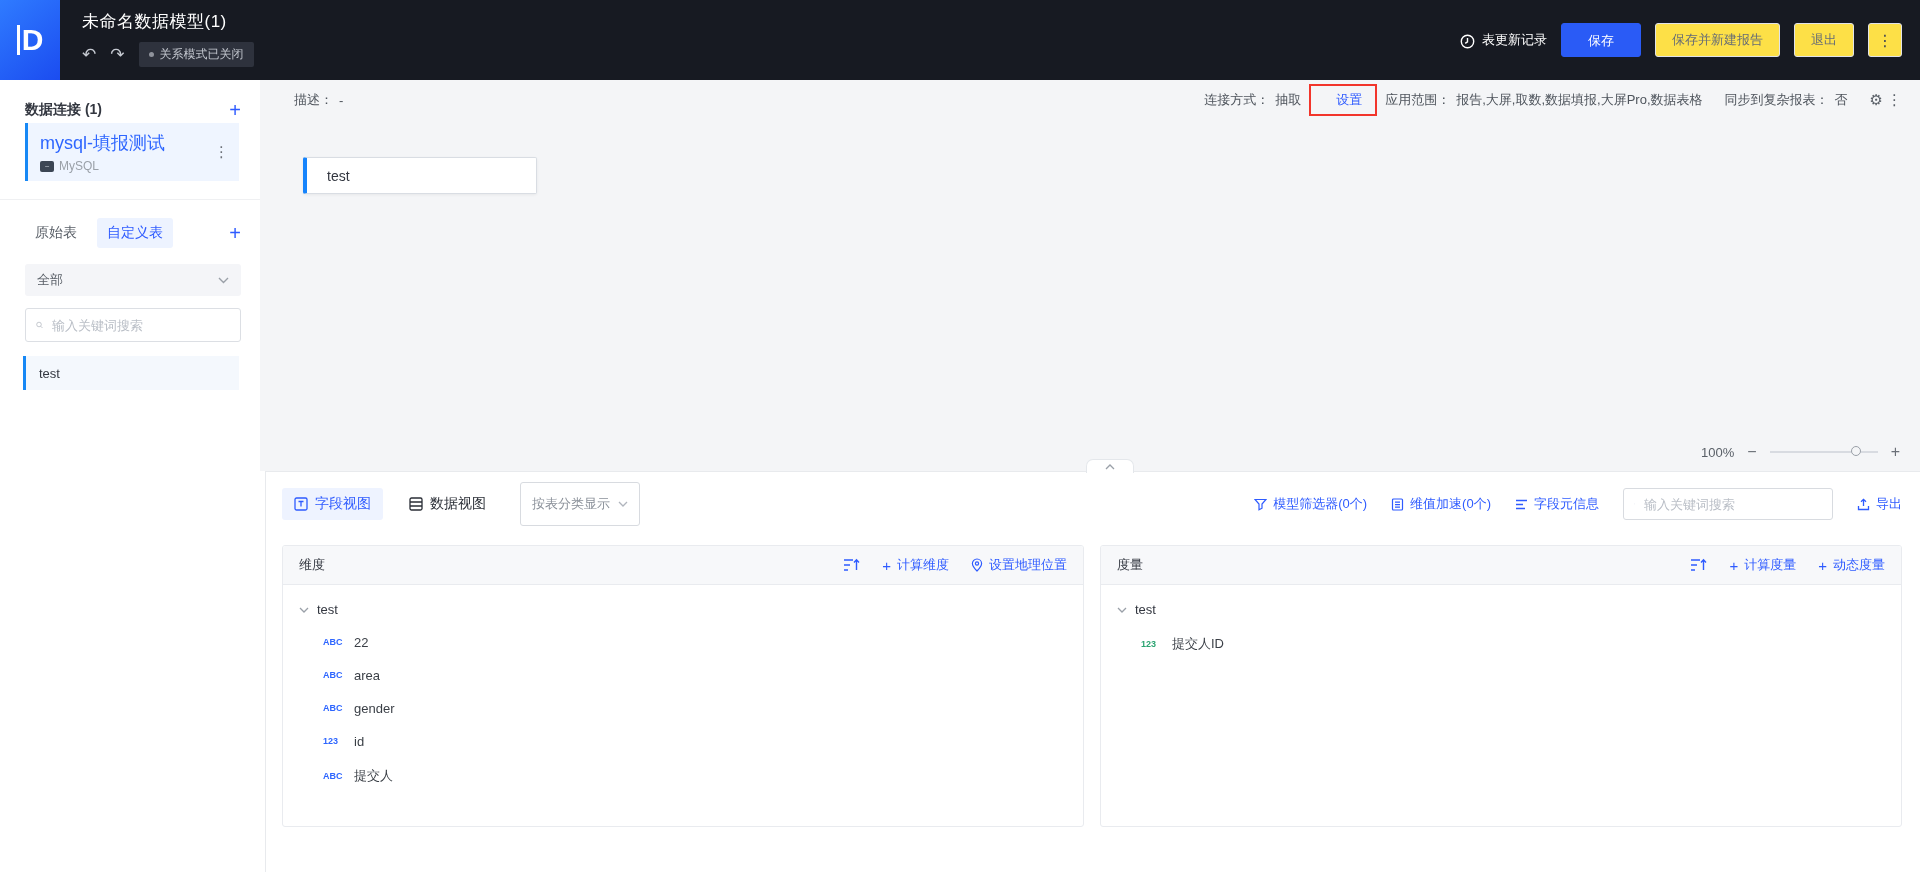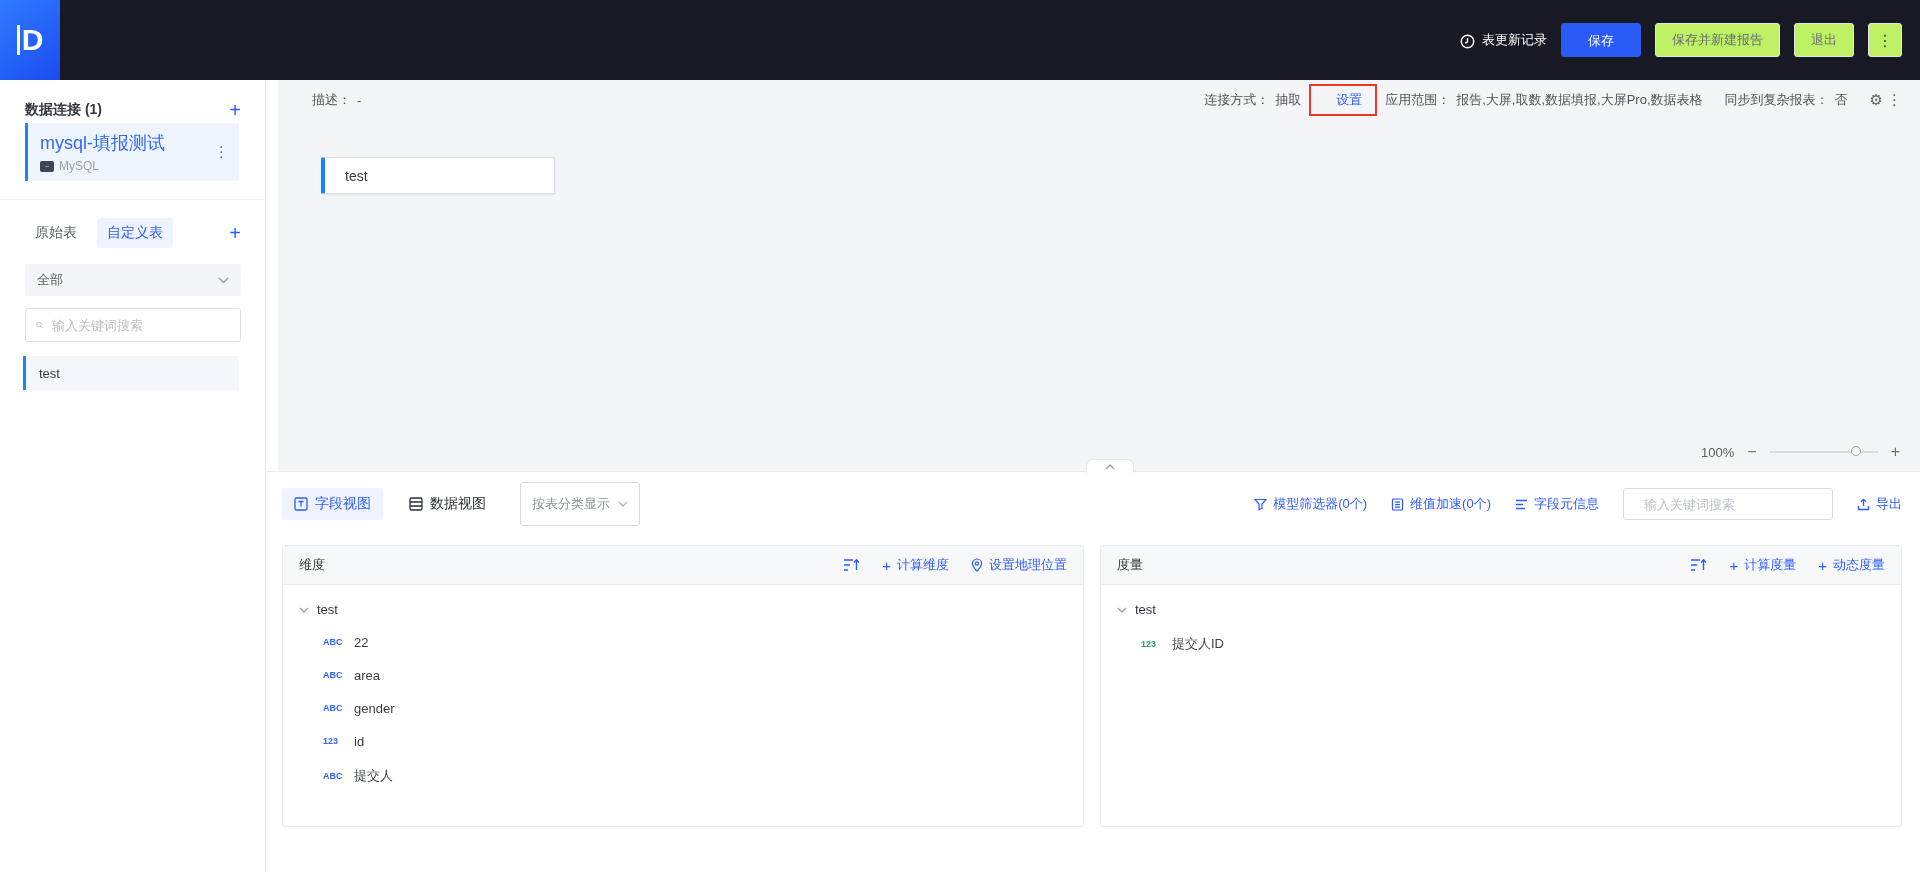--- a/index.html
+++ b/index.html
@@ -16,21 +16,21 @@
   .app-title{color:#fff;font-size:17px;letter-spacing:.5px;}
   .title-row2{display:flex;align-items:center;margin-top:9px;gap:14px;}
   .hist-icon{color:#c6cad2;font-size:17px;line-height:1;cursor:pointer;}
   .mode-badge{display:flex;align-items:center;gap:6px;background:#2e323d;color:#c2c6ce;font-size:12px;
               padding:4px 10px;border-radius:2px;}
   .mode-badge .dot{width:5px;height:5px;border-radius:50%;background:#8f939c;}
   .topbar-right{margin-left:auto;display:flex;align-items:center;gap:14px;padding-right:18px;}
   .update-log{display:flex;align-items:flex-end;gap:7px;color:#fff;font-size:13px;cursor:pointer;}
   .btn{font-family:inherit;font-size:13px;border-radius:3px;border:1px solid transparent;cursor:pointer;height:34px;}
   .btn.primary{background:#2a5bf6;color:#fff;border-color:#2a5bf6;padding:8px 26px;}
-  .btn.ghost{background:#bef264;color:#666c76;border-color:#e1e3e8;padding:0 16px;}
+  .btn.ghost{background:#fde047;color:#666c76;border-color:#e1e3e8;padding:0 16px;}
   .btn.kebab{width:34px;padding:0;color:#454a54;font-size:16px;}
 
   
   .sidebar{position:absolute;top:80px;left:0;width:265px;bottom:0;background:#fff;border-right:1px solid #e8eaed;}
   .side-head{display:flex;justify-content:space-between;align-items:center;padding:20px 24px 3px 25px;}
   .side-title{font-size:14px;color:#333740;font-weight:bold;}
   .plus-link{color:#2e5bff;font-size:20px;line-height:1;cursor:pointer;}
   .conn-item{margin:0 26px 0 25px;background:#eff5ff;border-left:3px solid #1788f5;
              padding:8px 10px 8px 12px;display:flex;justify-content:space-between;align-items:center;cursor:pointer;}
   .conn-name{color:#2e66ff;font-size:18px;}
@@ -45,21 +45,21 @@
   .side-select{margin:16px 24px 0 25px;height:32px;background:#f4f5f8;border-radius:3px;display:flex;align-items:center;
                justify-content:space-between;padding:0 12px;color:#5a6068;cursor:pointer;}
   .side-search{margin:12px 24px 0 25px;height:32px;border:1px solid #dcdfe4;border-radius:3px;display:flex;align-items:center;
                padding:0 10px;gap:7px;background:#fff;}
   .side-search input{border:none;outline:none;flex:1;font-family:inherit;font-size:13px;color:#333;background:transparent;}
   .side-search input::placeholder{color:#b9bec6;}
   .side-table-item{margin:14px 26px 0 23px;background:#f4f8fd;border-left:3px solid #1788f5;height:34px;
                    display:flex;align-items:center;padding-left:13px;color:#333740;cursor:pointer;}
 
   
-  .canvas{position:absolute;top:80px;left:278px;right:0;height:391px;background:#f4f5f7;}
+  .canvas{position:absolute;top:80px;left:260px;right:0;height:391px;background:#f4f5f7;}
   .canvas-toolbar{display:flex;align-items:center;padding:0 18px 0 34px;height:40px;color:#4e545c;}
   .ct-left{display:flex;gap:6px;align-items:center;}
   .ct-right{margin-left:auto;display:flex;align-items:center;gap:4px;}
   .ct-group{display:flex;align-items:center;gap:6px;}
   .gap-l{margin-left:18px;}
   .settings-box{border:2px solid #f2352b;padding:5px 13px;margin:0 4px;}
   .link-blue{color:#2e5bff;cursor:pointer;margin-left:12px;}
   .icon-gray{color:#5a6068;font-size:15px;cursor:pointer;}
   .canvas-node{position:absolute;left:43px;top:77px;width:234px;height:37px;background:#fff;border:1px solid #d9dde3;
                border-left:4px solid #1684fc;border-radius:2px;box-shadow:0 1px 3px rgba(0,0,0,.06);
@@ -101,20 +101,31 @@
 </style>
 </head>
 <body>
 
 <div class="app">
 
   <header class="topbar">
     <div class="logo">
         <span>D</span>
       </div>
+    <div class="title-block">
+      <div class="app-title">未命名数据模型(1)</div>
+      <div class="title-row2">
+        <span class="hist-icon">↶</span>
+        <span class="hist-icon">↷</span>
+        <span class="mode-badge">
+          <span class="dot"></span>
+          <span>关系模式已关闭</span>
+        </span>
+      </div>
+    </div>
     <div class="topbar-right">
       <span class="update-log">
         <svg width="15" height="15" viewBox="0 0 15 15">
           <circle cx="7.5" cy="7.5" r="6.2" fill="none" stroke="#fff" stroke-width="1.4"></circle>
           <path d="M7.5 4v3.8L5.2 9.4" fill="none" stroke="#fff" stroke-width="1.4"></path>
         </svg>
         <span>表更新记录</span>
       </span>
       <button class="btn primary">保存</button>
       <button class="btn ghost">保存并新建报告</button>

